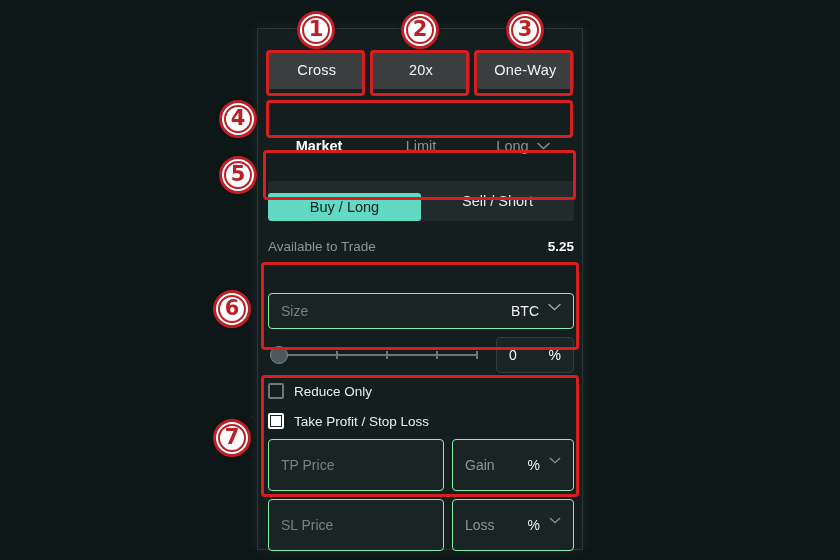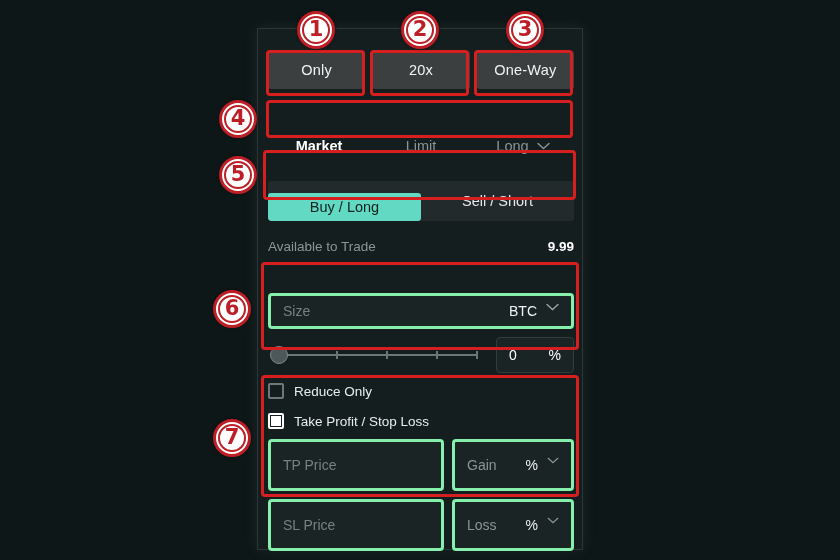--- a/index.html
+++ b/index.html
@@ -171,21 +171,21 @@
     height: 23px;
     font-size: 13.5px;
   }
   .info-label { color: #8a9596; }
   .info-value { color: #ffffff; font-weight: bold; }
 
   
   .field {
     box-sizing: border-box;
     background: #1b2425;
-    border: 3px solid #86efac;
+    border: 1px solid #86efac;
     border-radius: 4px;
     display: flex;
     align-items: center;
     padding: 0 12px;
     font-size: 14px;
   }
   .size-field {
     position: absolute;
     left: 10px;
     top: 264px;
@@ -310,21 +310,21 @@
   .dim { color: #8a9596; }
 </style>
 </head>
 <body>
 
 <div id="trade-panel">
   <div class="panel-inner">
 
     <div class="top-row">
       <div class="pill-btn">
-        <span>Only</span>
+        <span>Cross</span>
       </div>
       <div class="pill-btn">
         <span>20x</span>
       </div>
       <div class="pill-btn">
         <span>One-Way</span>
       </div>
     </div>
 
     <div class="ordertype-row">
@@ -349,21 +349,21 @@
         <span>Buy / Long</span>
       </div>
       <div class="side-btn">
         <span>Sell / Short</span>
       </div>
     </div>
 
     <div class="info-rows">
       <div class="info-row">
         <span class="info-label">Available to Trade</span>
-        <span class="info-value">9.99</span>
+        <span class="info-value">5.25</span>
       </div>
     </div>
 
     <div class="field size-field">
       <span class="ph">Size</span>
       <span class="unit">
         <span>BTC</span>
         <span>
           <svg class="chev-svg" width="13" height="8" viewBox="0 0 13 8">
             <path d="M1 1.5 L6.5 6.5 L12 1.5" fill="none" stroke="#9aa5a6" stroke-width="1.4" stroke-linecap="round"></path>

